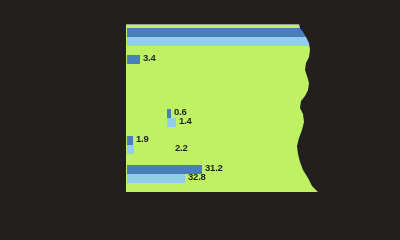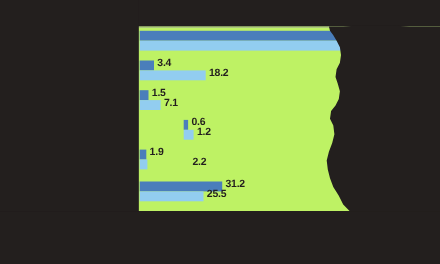--- a/index.html
+++ b/index.html
@@ -102,45 +102,31 @@
           <div class="bar series-b" style="width:186px;"></div>
           <div class="bar-label" style="left:188px;">71.</div>
         </div>
       </div>
 
       <div class="bar-group" style="top:30px;">
         <div class="bar-row">
           <div class="bar series-a" style="width:13px;"></div>
           <div class="bar-label" style="left:16px;">3.4</div>
         </div>
-        <div class="bar-row">
-          <div class="bar series-b" style="width:60px;"></div>
-          <div class="bar-label" style="left:63px;">18.2</div>
-        </div>
       </div>
 
-      <div class="bar-group" style="top:57px;">
-        <div class="bar-row">
-          <div class="bar series-a" style="width:8px;"></div>
-          <div class="bar-label" style="left:11px;">1.5</div>
-        </div>
-        <div class="bar-row">
-          <div class="bar series-b" style="width:19px;"></div>
-          <div class="bar-label" style="left:22px;">7.1</div>
-        </div>
-      </div>
 
       <div class="bar-group" style="top:84px;margin-left:40px;">
         <div class="bar-row">
           <div class="bar series-a" style="width:4px;"></div>
           <div class="bar-label" style="left:7px;">0.6</div>
         </div>
         <div class="bar-row">
           <div class="bar series-b" style="width:9px;"></div>
-          <div class="bar-label" style="left:12px;">1.2</div>
+          <div class="bar-label" style="left:12px;">1.4</div>
         </div>
       </div>
 
       <div class="bar-group" style="top:111px;text-align:center;">
         <div class="bar-row">
           <div class="bar series-a" style="width:6px;"></div>
           <div class="bar-label" style="left:9px;">1.9</div>
         </div>
         <div class="bar-row">
           <div class="bar series-b" style="width:7px;"></div>
@@ -148,21 +134,21 @@
         </div>
       </div>
 
       <div class="bar-group" style="top:140px;">
         <div class="bar-row">
           <div class="bar series-a" style="width:75px;"></div>
           <div class="bar-label" style="left:78px;">31.2</div>
         </div>
         <div class="bar-row">
           <div class="bar series-b" style="width:58px;"></div>
-          <div class="bar-label" style="left:61px;">25.5</div>
+          <div class="bar-label" style="left:61px;">32.8</div>
         </div>
       </div>
 
     </div>
   </div>
 
   <div id="occlusion-mask">
     <svg width="400" height="192" viewBox="0 0 400 192" xmlns="http://www.w3.org/2000/svg">
       <path fill="#231f1e" d="
         M 400,0

